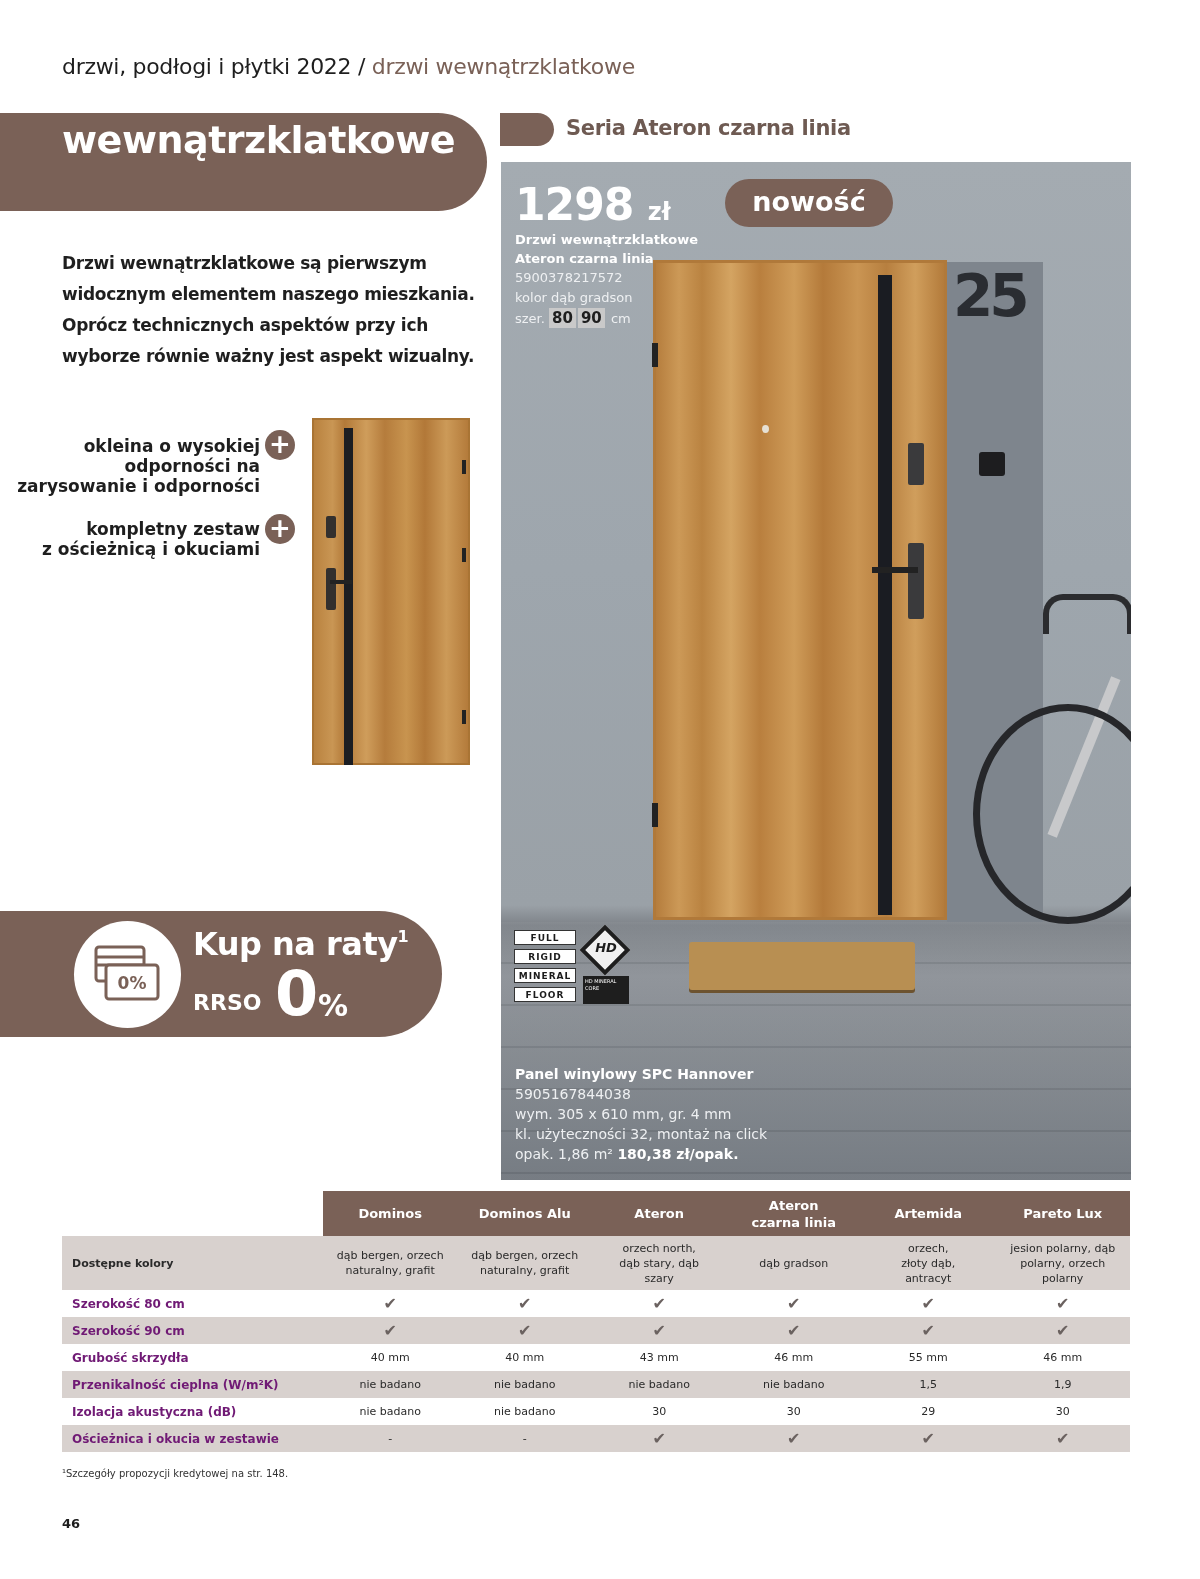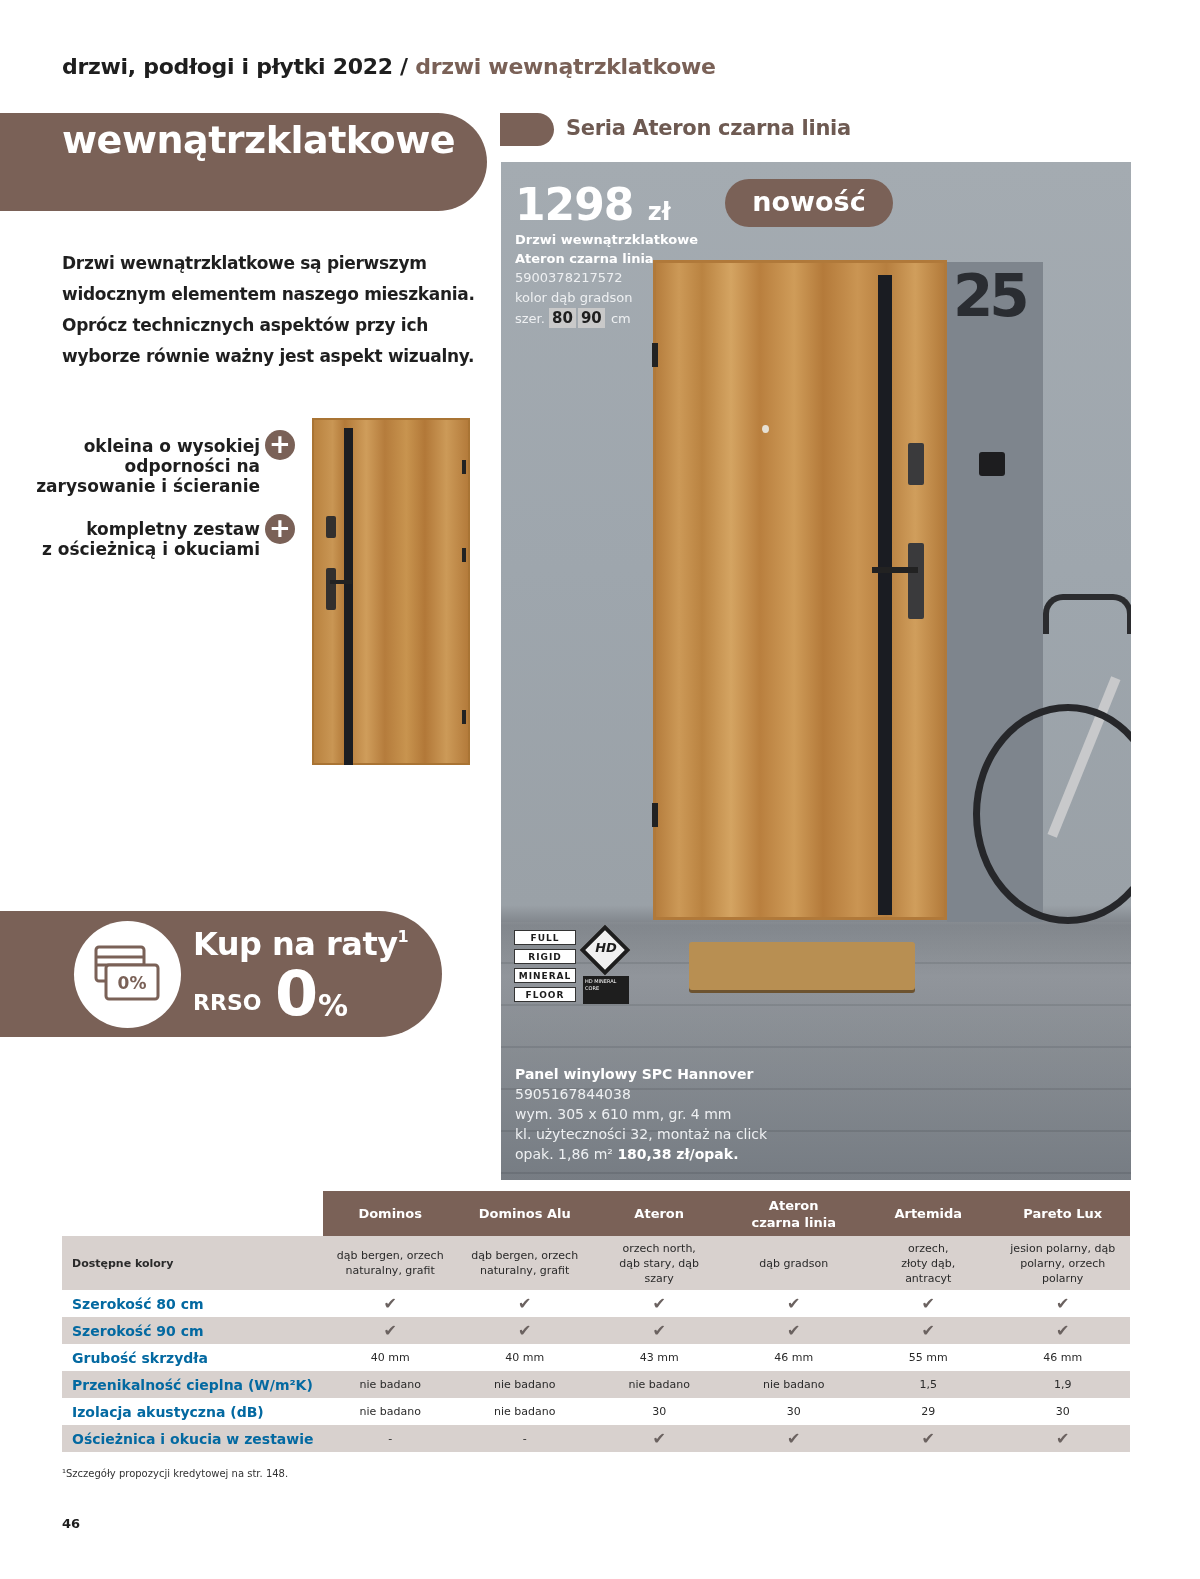--- a/index.html
+++ b/index.html
@@ -1,21 +1,21 @@
 <!DOCTYPE html>
 <html><head>
 <meta charset="utf-8">
 <style>
   * { box-sizing: border-box; margin: 0; padding: 0; }
   body { width: 1200px; height: 1579px; background: #ffffff; font-family: "DejaVu Sans", sans-serif; color: #1e1e1e; position: relative; overflow: hidden; }
   .abs { position: absolute; }
   .brown { background: #7a6157; }
 
   
-  .breadcrumb { left: 62px; top: 54px; font-size: 22px; font-weight: bold; letter-spacing: -0.3px; }
+  .breadcrumb { left: 62px; top: 54px; font-size: 22px; font-weight: normal; letter-spacing: -0.3px; }
   .breadcrumb .sep { color: #1e1e1e; }
   .breadcrumb .cur { color: #7a6157; }
 
   
   .title-band { left: 0; top: 113px; width: 487px; height: 98px; border-radius: 0 49px 49px 0; }
   .title-band .t { position: absolute; left: 62px; top: 6px; color: #fff; font-size: 38px; font-weight: bold; line-height: 43px; letter-spacing: -0.5px; }
 
   .intro { left: 62px; top: 248px; width: 420px; font-size: 17px; font-weight: bold; line-height: 31px; letter-spacing: -0.3px; color: #1f1f1f; }
 
   .feature { right: 940px; text-align: right; font-size: 17px; font-weight: bold; line-height: 20px; color: #1e1e1e; }
@@ -79,21 +79,21 @@
   .floor-price sup { font-size: 14px; }
   .floor-name { position: absolute; left: 14px; top: 904px; color: #fff; font-size: 14px; font-weight: bold; }
   .floor-meta { position: absolute; left: 14px; top: 922px; color: #eef0f2; font-size: 14px; line-height: 20px; }
   .floor-meta b { color: #fff; }
 
   
   .spec-table { left: 62px; top: 1191px; width: 1068px; border-collapse: collapse; font-size: 12px; }
   .spec-table td, .spec-table th { height: 27px; text-align: center; vertical-align: middle; }
   .spec-table th { background: #7a6157; color: #fff; font-size: 13px; font-weight: bold; height: 45px; line-height: 17px; }
   .spec-table th.blank { background: #fff; }
-  .spec-table td.label { text-align: left; padding-left: 10px; font-weight: bold; font-size: 14px; width: 260px; color: #0369a1; }
+  .spec-table td.label { text-align: left; padding-left: 10px; font-weight: bold; font-size: 12px; width: 260px; color: #701a75; }
   .spec-table tr.shade td { background: #d8d1ce; }
   .spec-table tr.colors td { height: 54px; font-size: 11px; line-height: 15px; color: #2a2a2a; }
   .spec-table td.val { color: #2a2a2a; font-size: 11px; width: 134px; }
   .spec-table td.check { color: #6b6260; font-size: 16px; }
 
   .footnote { left: 62px; top: 1468px; font-size: 10px; color: #333; }
   .page-num { left: 62px; top: 1516px; font-size: 13px; font-weight: bold; }
 </style>
 </head>
 <body>
@@ -106,21 +106,21 @@
   <div class="t">
     <div>wewnątrzklatkowe</div>
   </div>
 </div>
 
 <p class="abs intro">Drzwi wewnątrzklatkowe są pierwszym widocznym elementem naszego mieszkania. Oprócz technicznych aspektów przy ich wyborze równie ważny jest aspekt wizualny.</p>
 
 <div class="abs feature" style="top:436px;">
   <div>okleina o wysokiej</div>
   <div>odporności na</div>
-  <div>zarysowanie i ścieranie</div>
+  <div>zarysowanie i odporności</div>
 </div>
 <div class="abs plus" style="left:265px; top:430px;">+</div>
 
 <div class="abs feature" style="top:519px;">
   <div>kompletny zestaw</div>
   <div>z ościeżnicą i okuciami</div>
 </div>
 <div class="abs plus" style="left:265px; top:514px;">+</div>
 
 <div class="abs door-small">

